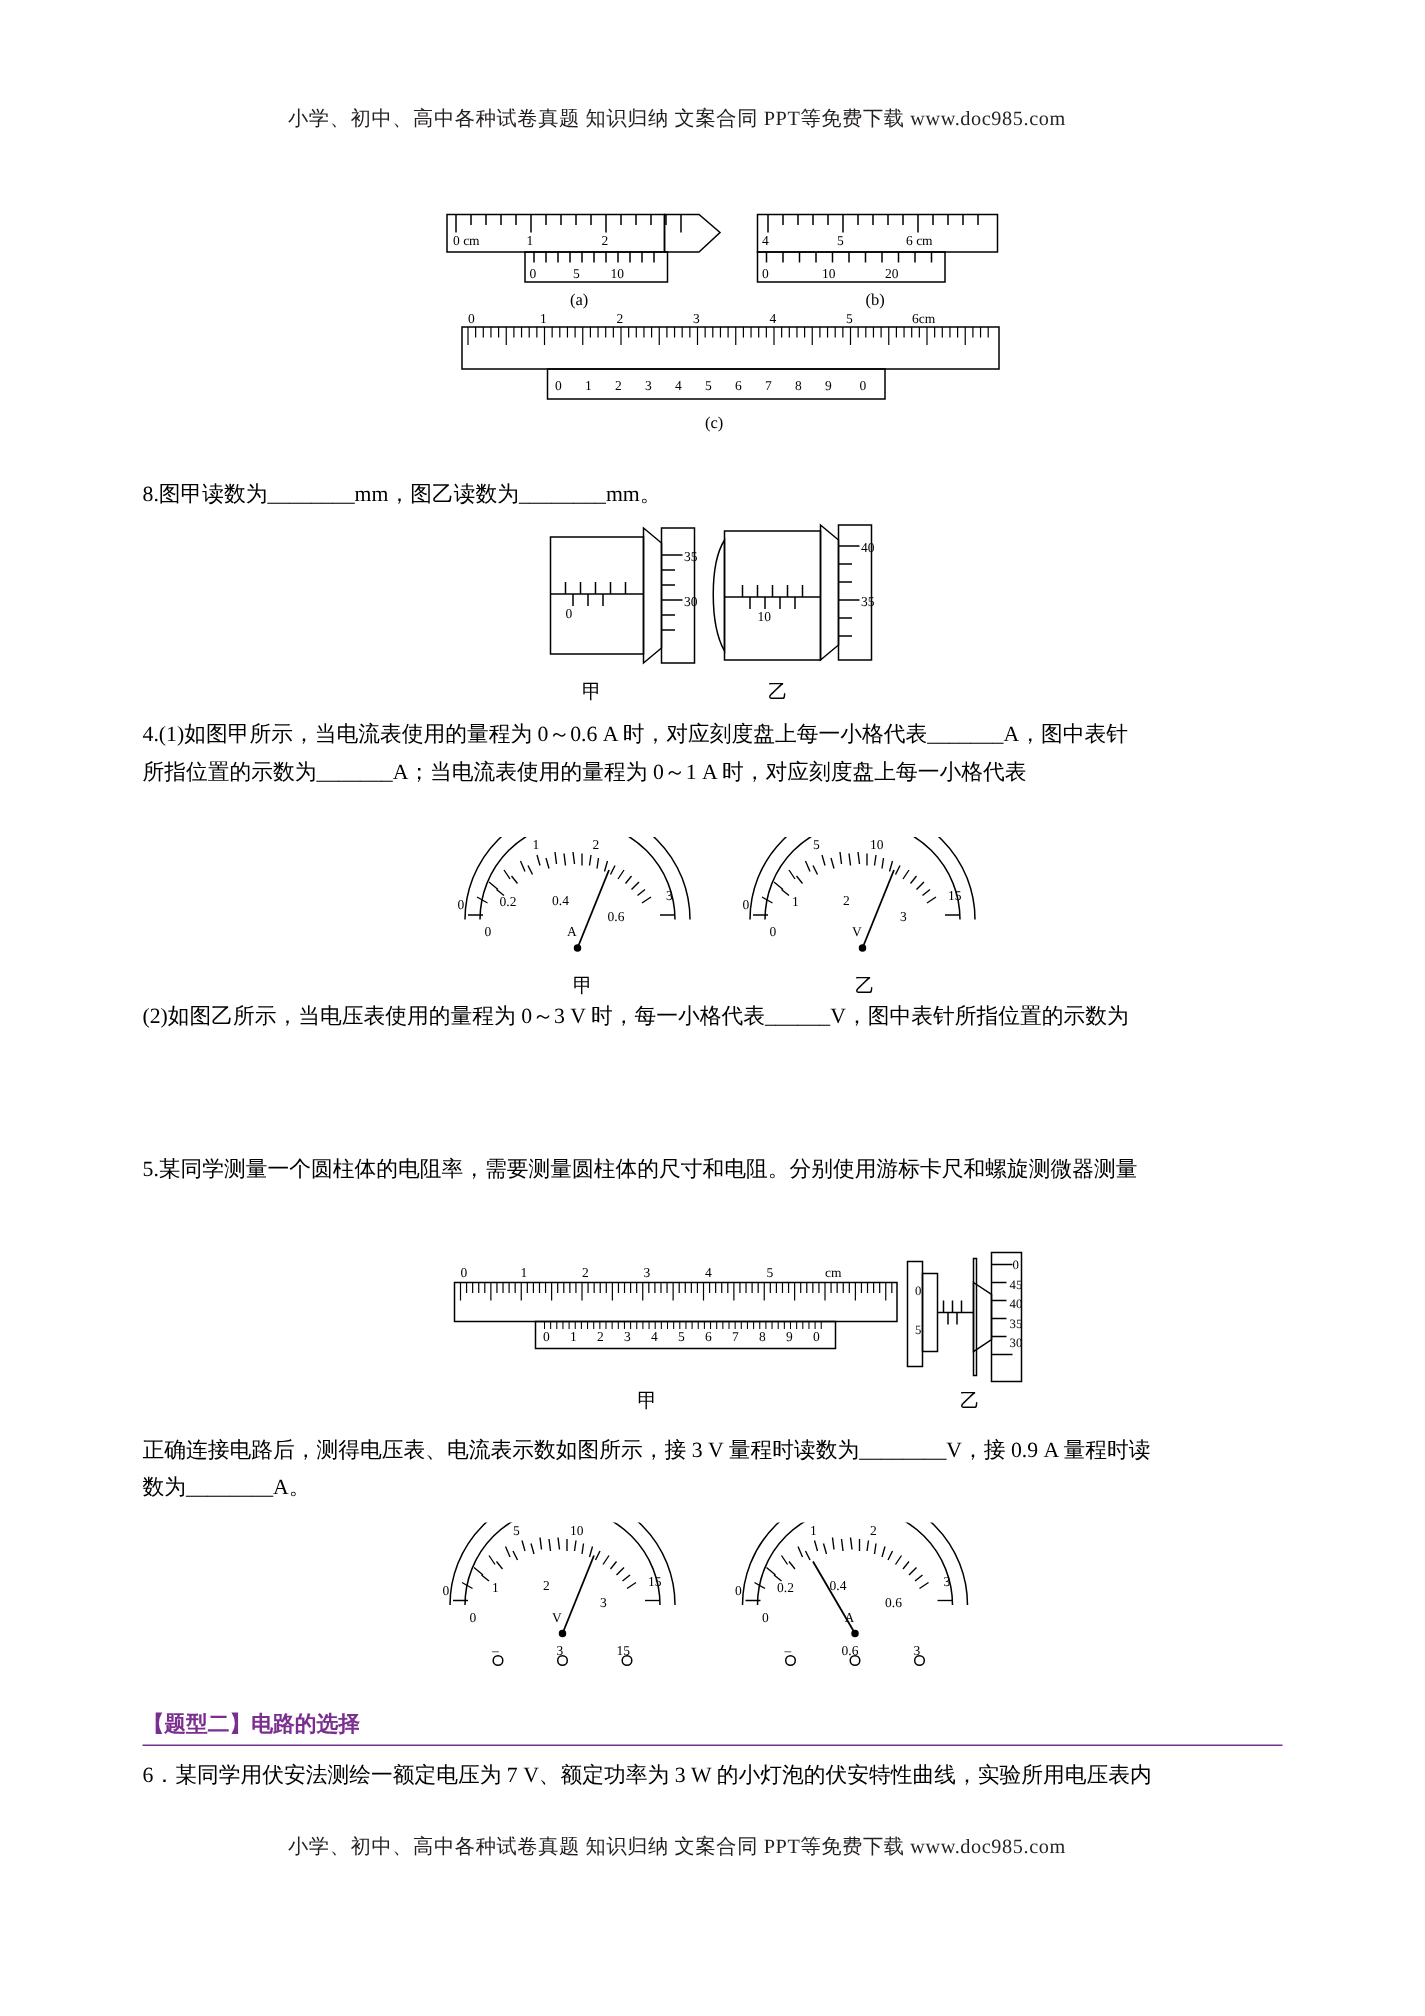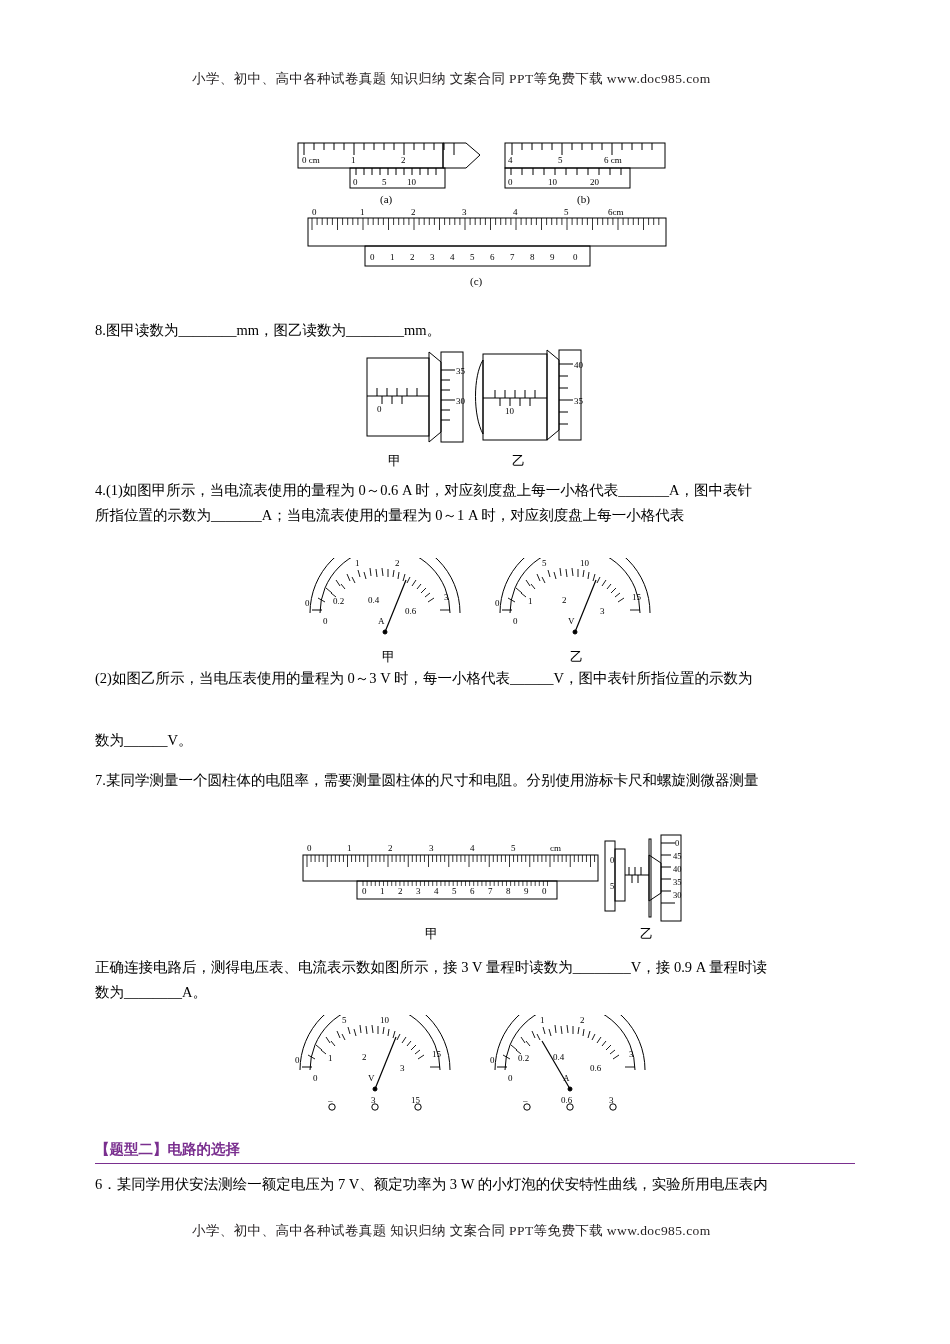--- a/index.html
+++ b/index.html
@@ -404,23 +404,22 @@
         <text x="142" y="42">15</text>
         <text x="78" y="66">V</text>
         <text x="23" y="66">0</text>
       </g>
     </svg>
   </div>
   <div class="capt" style="left:382px;top:648px;">甲</div>
   <div class="capt" style="left:570px;top:648px;">乙</div>
 
   <div class="para" style="left:95px;top:652px;width:765px;margin-top:14px;">(2)如图乙所示，当电压表使用的量程为 0～3 V 时，每一小格代表______V，图中表针所指位置的示数为</div>
-  <div class="para" style="left:95px;top:728px;width:765px;">数为______V。</div>
-
-  <div class="para" style="left:95px;top:768px;width:765px;">7.某同学测量一个圆柱体的电阻率，需要测量圆柱体的尺寸和电阻。分别使用游标卡尺和螺旋测微器测量</div>
+
+  <div class="para" style="left:95px;top:768px;width:765px;">5.某同学测量一个圆柱体的电阻率，需要测量圆柱体的尺寸和电阻。分别使用游标卡尺和螺旋测微器测量</div>
 
   <div class="fig" style="left:285px;top:833px;">
     <svg width="400" height="95" viewBox="0 0 400 95">
 
       <g stroke="#000" fill="none" stroke-width="1">
         <rect x="18" y="22" width="295" height="26"></rect>
         <g id="c2ticks">
             <line x1="22" y1="22" x2="22" y2="34" stroke="#000" stroke-width="0.8"></line>
             <line x1="26.05" y1="22" x2="26.05" y2="29" stroke="#000" stroke-width="0.8"></line>
             <line x1="30.1" y1="22" x2="30.1" y2="29" stroke="#000" stroke-width="0.8"></line>

